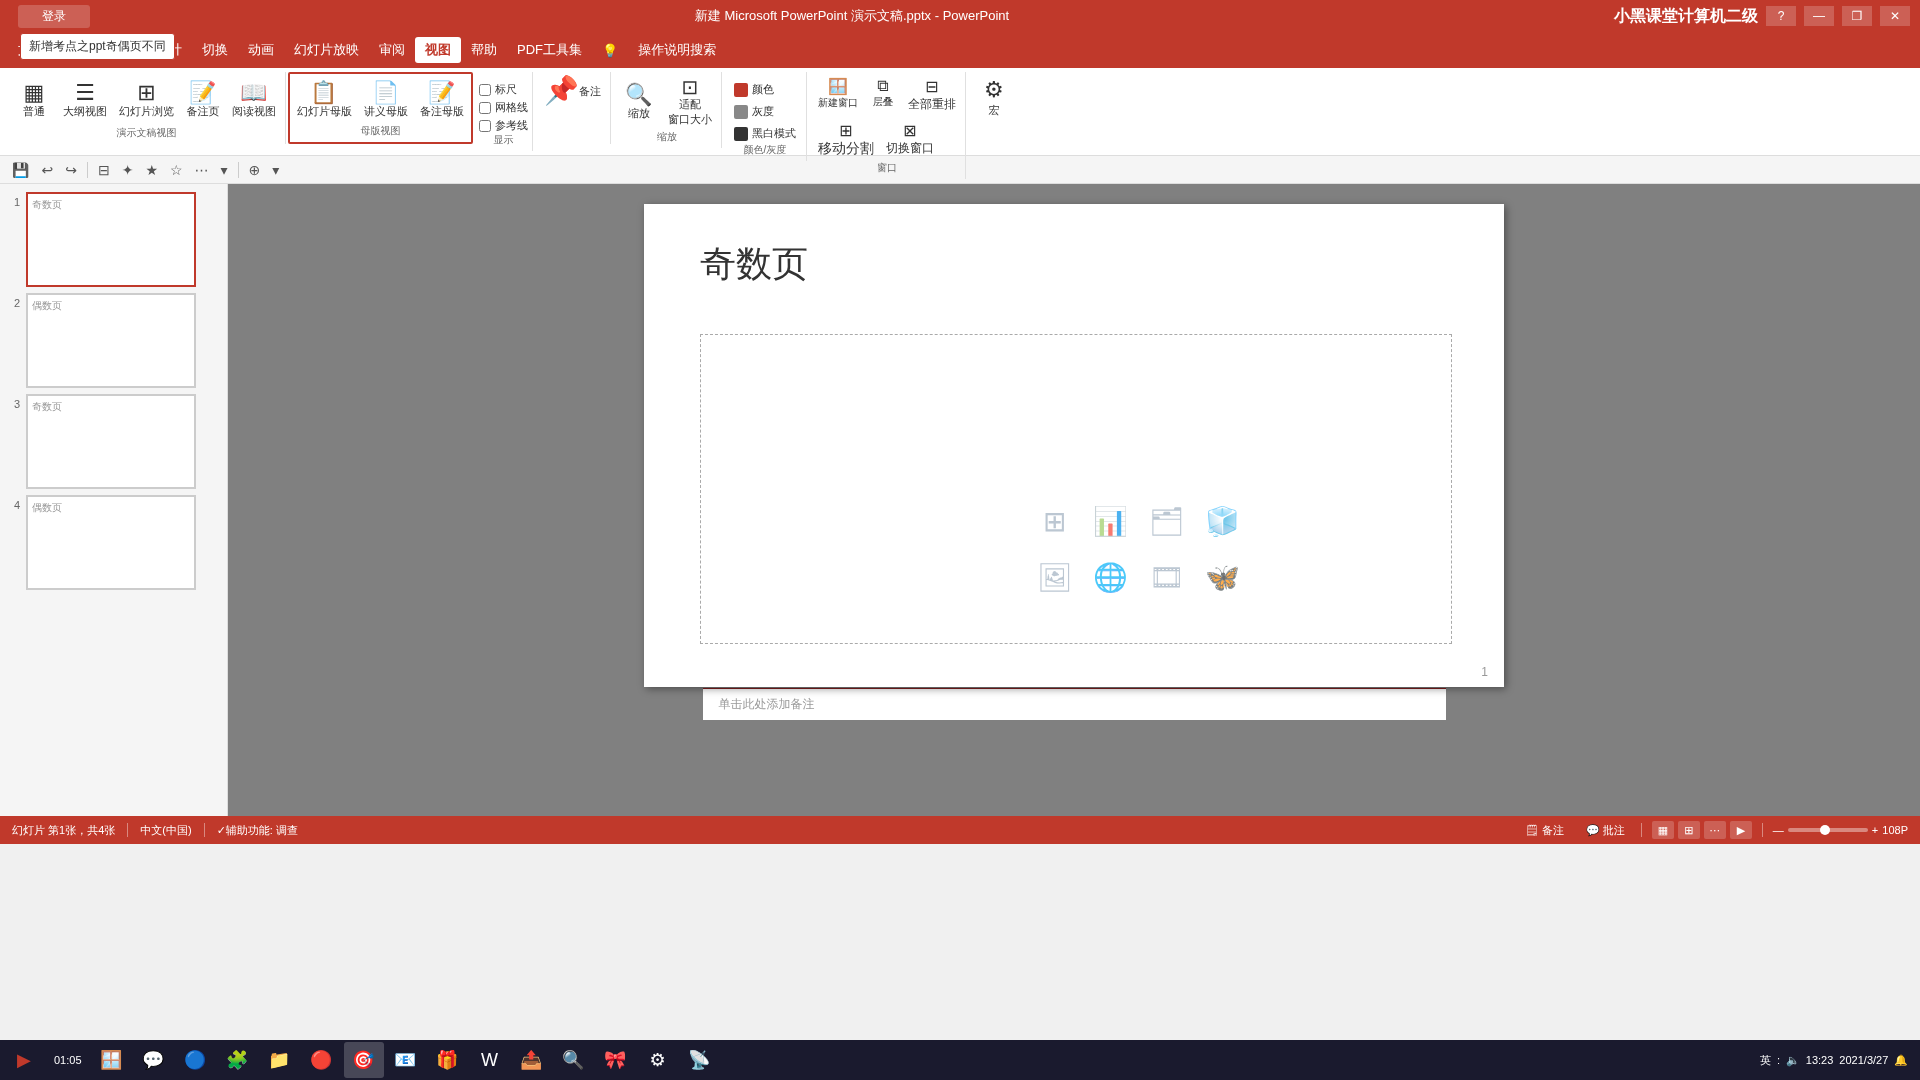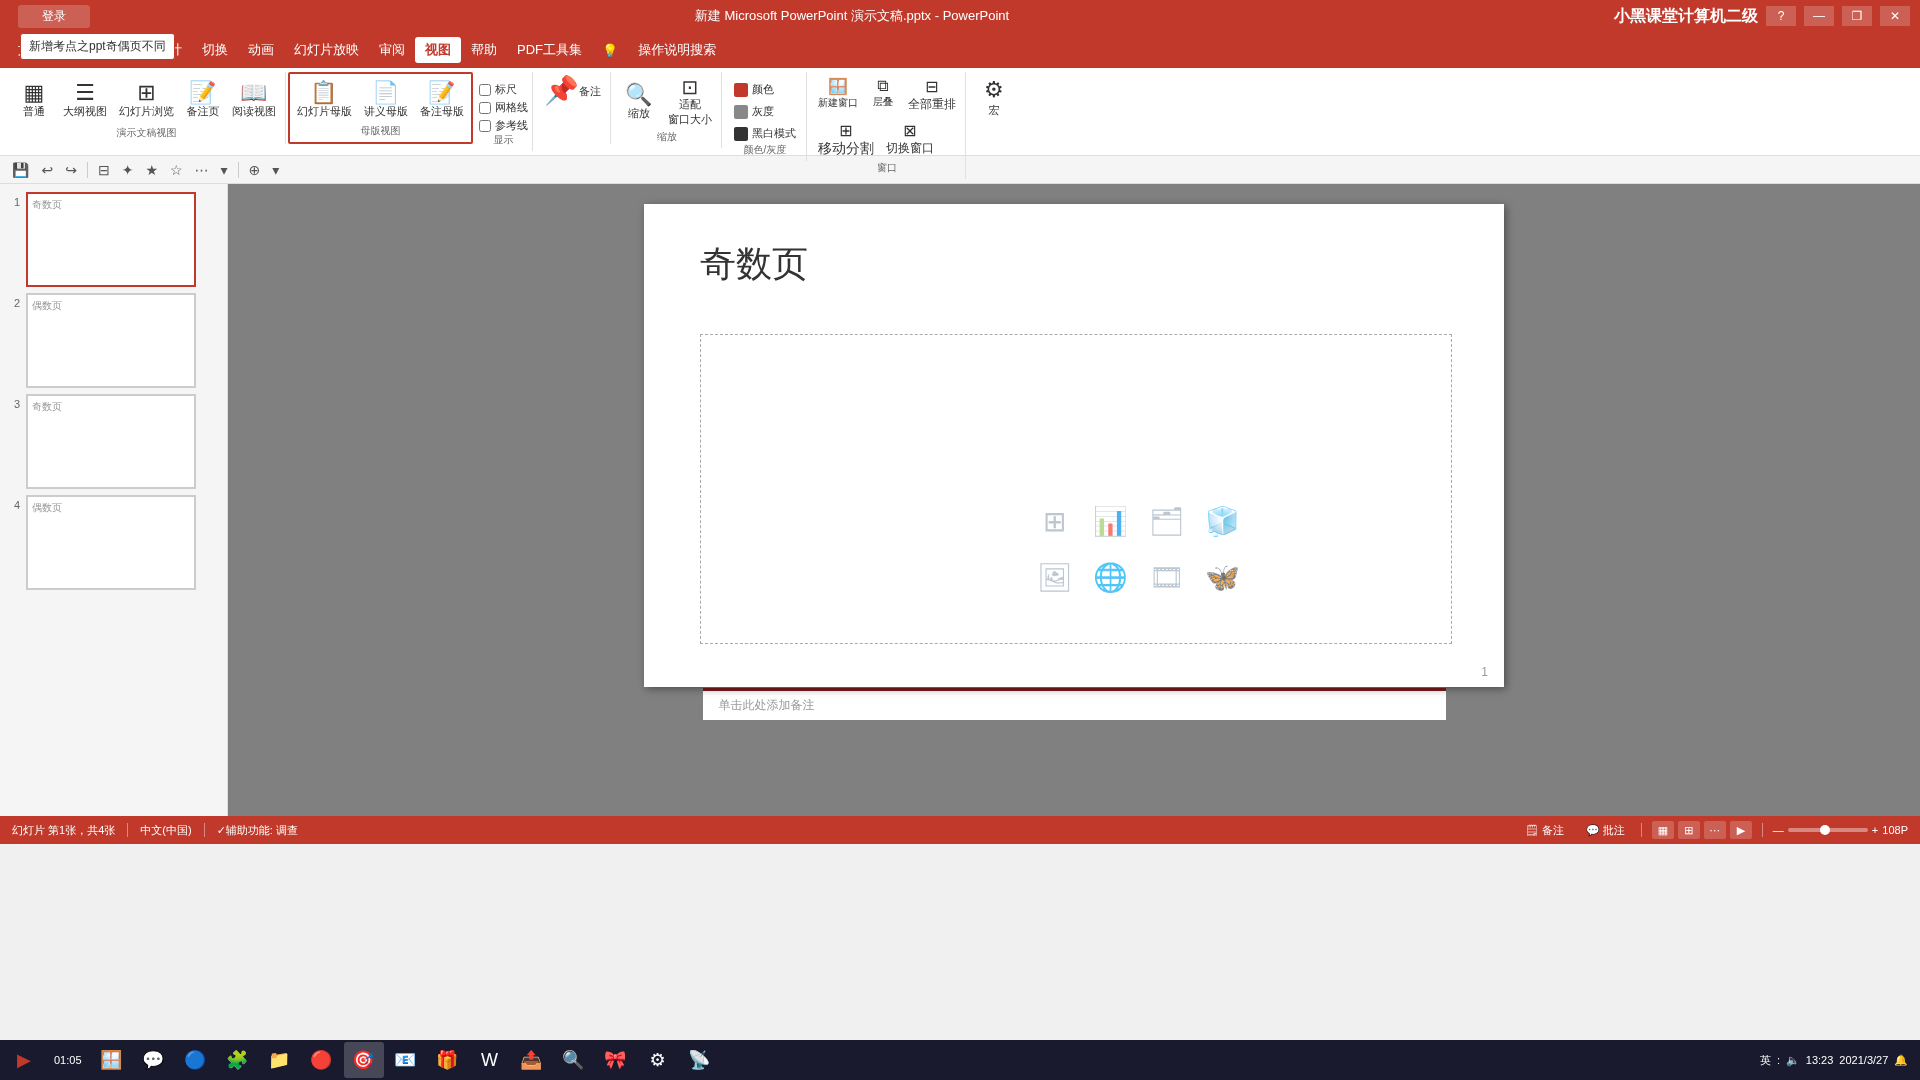--- a/index.html
+++ b/index.html
@@ -231,21 +231,21 @@
       position: absolute;
       bottom: 8px;
       right: 16px;
       font-size: 12px;
       color: #999;
     }
     #notes-bar {
       width: 743px;
       height: 32px;
       background: white;
-      border-top: 3px solid #7f1d1d;
+      border-top: 1px solid #7f1d1d;
       display: flex;
       align-items: center;
       padding: 0 16px;
       font-size: 12px;
       color: #999;
       cursor: text;
       margin-top: 1px;
     }
 
     

